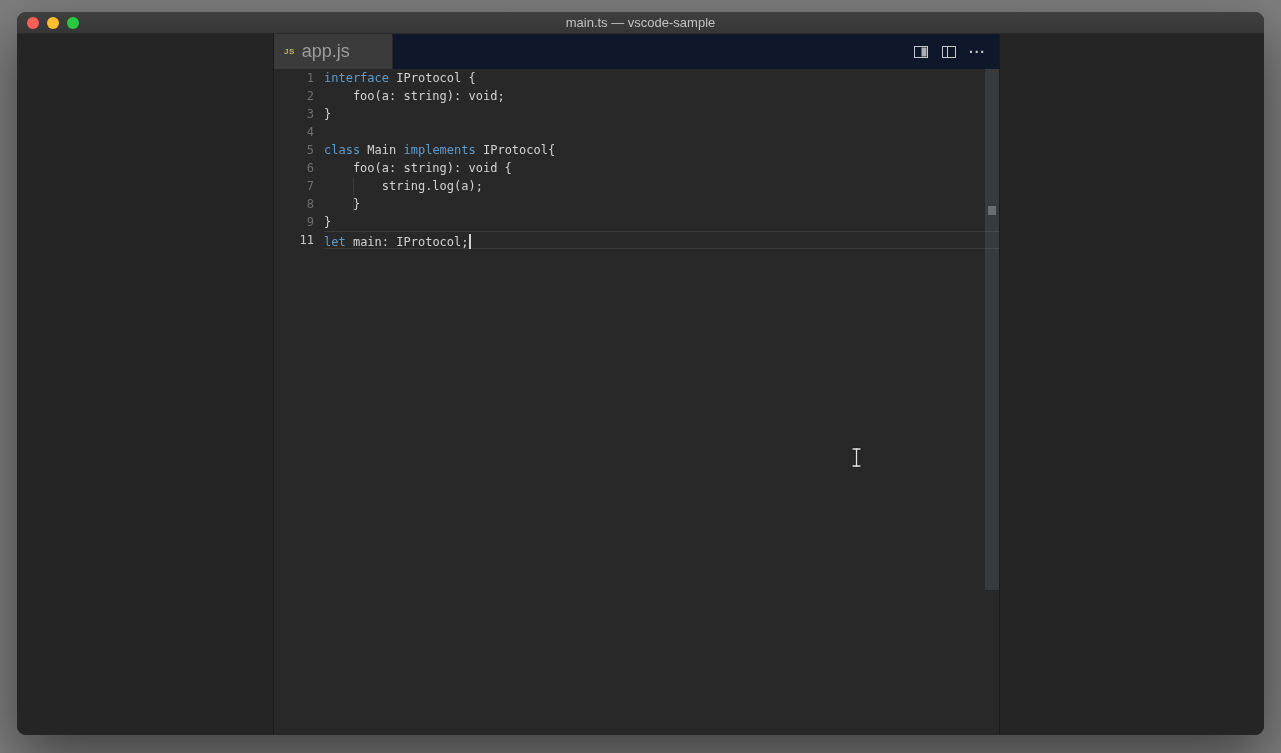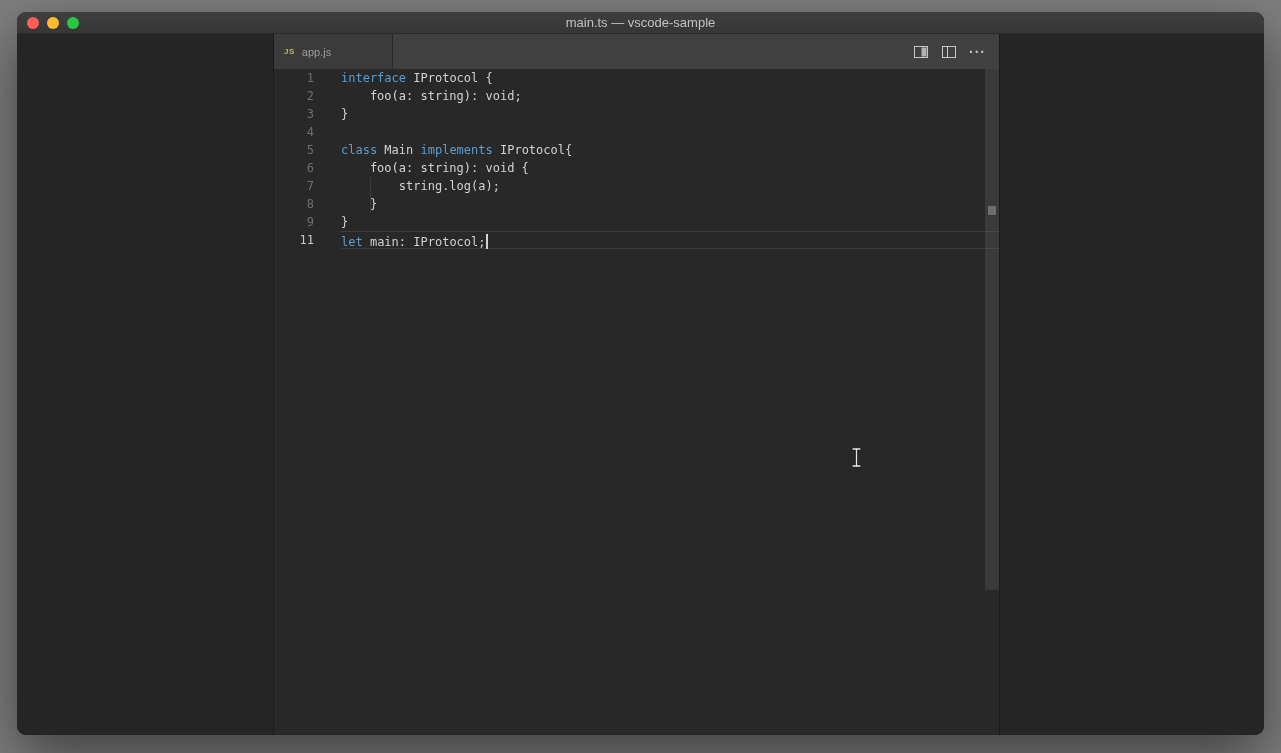--- a/index.html
+++ b/index.html
@@ -18,41 +18,41 @@
   .title { flex:1; text-align:center; font-size:13px; color:#c2c2c2; }
 
   .content { flex:1; display:flex; min-height:0; }
   .panel { background:#252525; }
   .panel.left { width:256px; flex:none; }
   .panel.right { flex:1; }
 
   .editor-group { width:727px; flex:none; display:flex; flex-direction:column;
                   border-left:1px solid #1b1b1b; border-right:1px solid #1b1b1b; background:#282828; }
 
-  .tabbar { height:35px; flex:none; background:#404040; display:flex; align-items:stretch; }
+  .tabbar { height:35px; flex:none; background:#0f172a; display:flex; align-items:stretch; }
   .tab { display:flex; align-items:center; gap:7px; padding:0 10px; width:119px; flex:none;
          background:#3b3b3b; border-right:1px solid #292929; cursor:pointer; }
   .tab.active { background:#282828; width:120px; }
   .ticon { font-size:8px; font-weight:bold; letter-spacing:.5px; }
   .ticon.js { color:#b9b55f; }
   .ticon.ts { color:#5f9fc8; }
-  .tlabel { font-size:11px; color:#9c9c9c; white-space:nowrap;text-align:center; }
+  .tlabel { font-size:18px; color:#9c9c9c; white-space:nowrap;text-align:center; }
   .tab.active .tlabel { color:#ececec; font-style:italic; }
   .tclose { margin-left:auto; color:#dcdcdc; font-size:13px; line-height:1; padding:2px; }
 
   .tab-actions { margin-left:auto; display:flex; align-items:center; gap:12px; padding-right:13px; color:#c8c8c8; }
   .action { display:flex; align-items:center; cursor:pointer; }
   .action.more { font-size:14px; font-weight:bold; letter-spacing:1px; color:#c8c8c8; }
 
   .editor { flex:1; position:relative; overflow:hidden;
             font-family:"DejaVu Sans Mono", monospace; font-size:12px; line-height:18px; }
   .code-line { display:flex; height:18px; }
   .ln { width:40px; flex:none; text-align:right; color:#6d6f71; user-select:none; }
   .active-line .ln { color:#c8c8c8; }
-  .code { flex:1; margin-left:27px; white-space:pre; position:relative; color:#d2d2d2; }
+  .code { flex:1; margin-left:10px; white-space:pre; position:relative; color:#d2d2d2; }
   .active-line .code { box-shadow: inset 0 1px 0 #3b3b3b, inset 0 -1px 0 #3b3b3b; }
   .tok-kw { color:#5d9ccc; }
   .tok-pl { color:#d2d2d2; }
   .indent-guide { position:absolute; top:0; bottom:0; width:1px; background:#3a3a3a; }
   .caret { display:inline-block; width:2px; height:15px; background:#d0d4d8; transform:translateY(3px); }
 
   .scrollbar { position:absolute; top:0; right:0; bottom:0; width:14px; }
   .thumb { position:absolute; top:0; left:0; right:0; height:521px; background:rgba(125,129,135,0.20); }
   .cursor-marker { position:absolute; top:137px; left:3px; width:8px; height:9px; background:#6d6d6d; }
 

